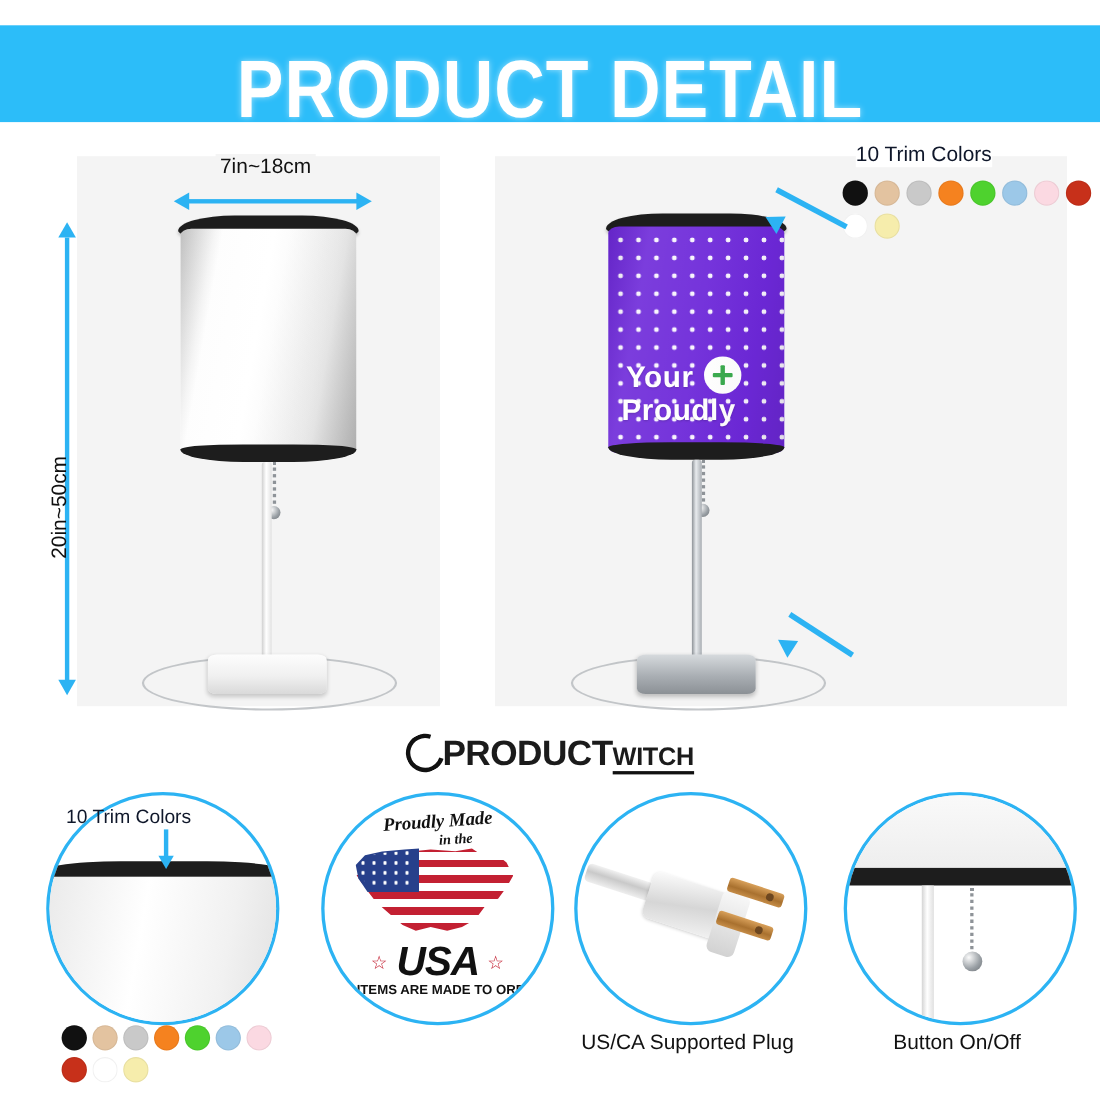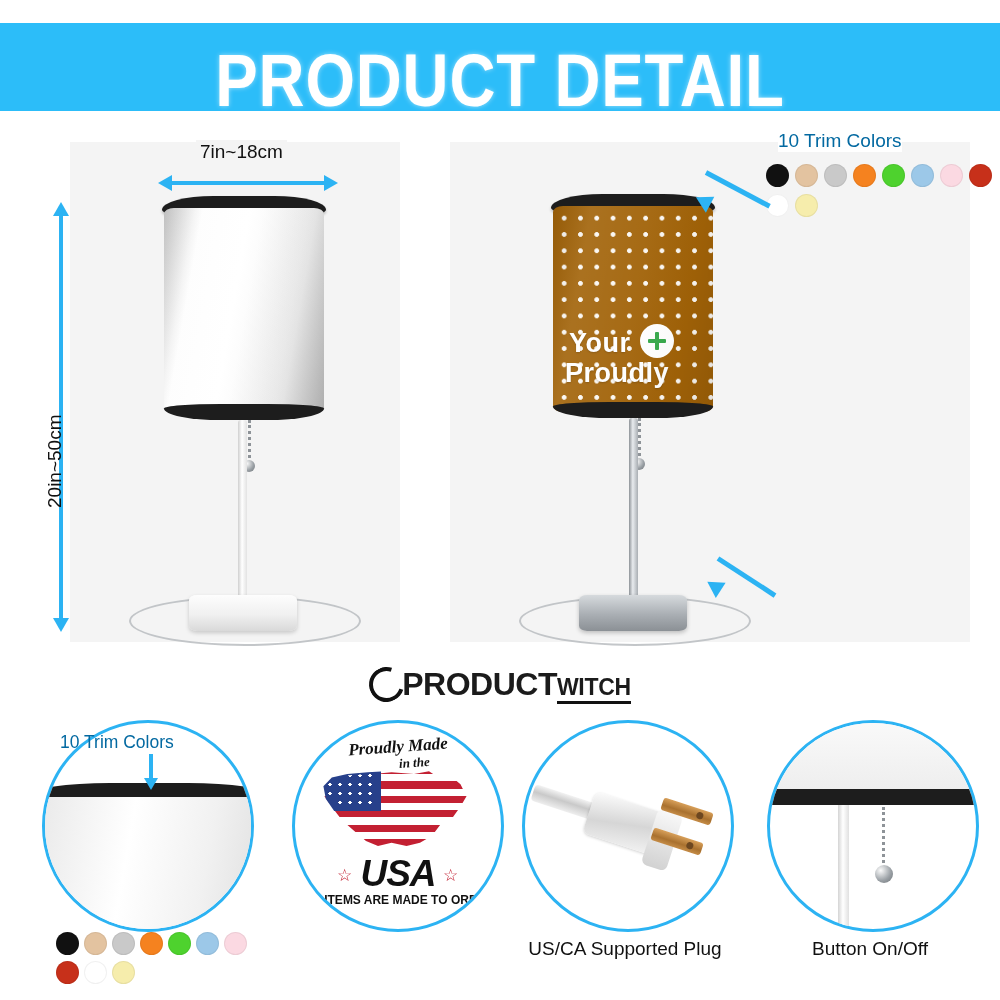--- a/index.html
+++ b/index.html
@@ -17,21 +17,21 @@
   
   .stage{position:absolute;left:0;top:118px;width:901px;height:542px;background:#ffffff;}
   .panel{position:absolute;background:#f4f4f4;}
   .panel-a{left:70px;top:24px;width:330px;height:500px;}
   .panel-b{left:450px;top:24px;width:520px;height:500px;}
 
   
   .lamp{position:absolute;}
   .shade{position:absolute;width:160px;height:206px;border-radius:10px/6px;overflow:hidden;}
   .shade-white{background:linear-gradient(100deg,#e9e9e9 0%,#fdfdfd 16%,#ffffff 44%,#f3f3f3 74%,#dedede 100%);}
-  .shade-green{background:#a16207;text-align:right;}
+  .shade-green{background:#6d28d9;text-align:right;}
   .dots{position:absolute;inset:0;
      background-image:radial-gradient(circle,#ffffff 2.1px,rgba(255,255,255,0) 2.4px);
      background-size:16.3px 16.3px;background-position:3px 4px;opacity:.95;}
   .shade-gloss{position:absolute;inset:0;
      background:linear-gradient(100deg,rgba(0,0,0,.18) 0%,rgba(255,255,255,.22) 20%,
        rgba(255,255,255,.12) 50%,rgba(0,0,0,.05) 78%,rgba(0,0,0,.22) 100%);}
   .trim-top{position:absolute;width:164px;height:22px;background:#1d1d1d;
       border-radius:50%/100% 100% 60% 60%;box-shadow:0 2px 3px rgba(0,0,0,.25);}
   .trim-bot{position:absolute;width:160px;height:16px;background:#1d1d1d;
       border-radius:50%/40% 40% 100% 100%;}
@@ -56,21 +56,21 @@
 
   
   .mline{position:absolute;background:#2cb3f3;}
   .arrow{position:absolute;width:0;height:0;}
   .measure-label{position:absolute;font-size:19px;color:#111;background:#f4f4f4;
       padding:1px 4px;white-space:nowrap;}
   .measure-label-v{position:absolute;font-size:19px;color:#111;white-space:nowrap;
       transform:rotate(-90deg);transform-origin:0 0;}
 
   
-  .anno{position:absolute;font-size:19px;color:#0369a1;white-space:nowrap;background:#ffffff;}
+  .anno{position:absolute;font-size:19px;color:#0f172a;white-space:nowrap;background:#ffffff;}
   .swatch{width:23px;height:23px;border-radius:50%;display:inline-block;
       box-shadow:inset 0 0 0 1px rgba(0,0,0,.06);}
   .swatch-row{position:absolute;display:flex;gap:6px;flex-wrap:wrap;width:250px;}
 
   
   .logo{position:absolute;left:0;top:666px;width:1000px;text-align:center;height:42px;}
   .logo-c{display:inline-block;width:27px;height:27px;border:4px solid #111;
       border-radius:50%;border-right-color:transparent;vertical-align:-5px;margin-right:-2px;
       transform:rotate(-27deg);}
   .logo-main{font-size:32px;font-weight:bold;letter-spacing:-.5px;vertical-align:2px;}

